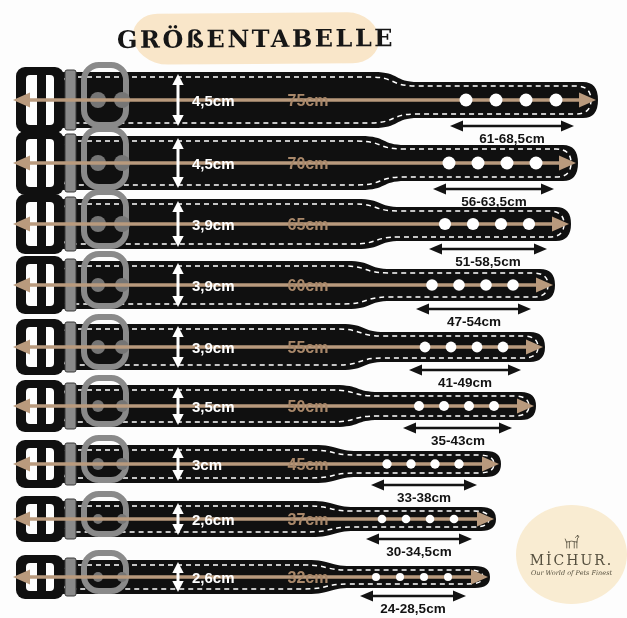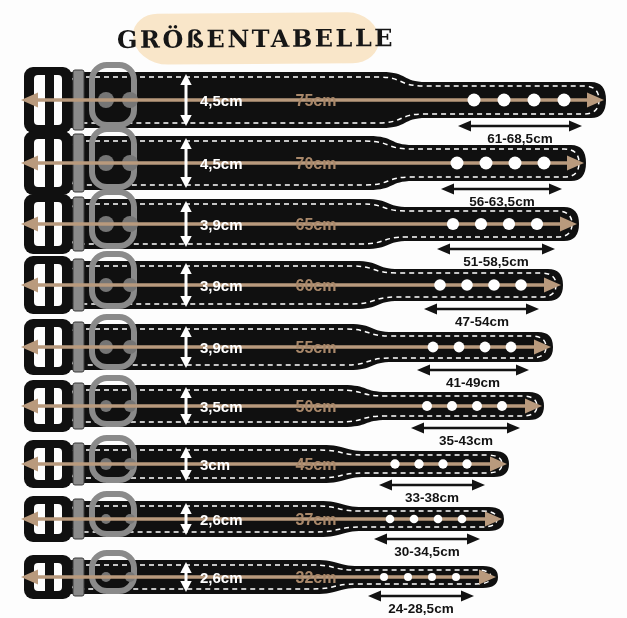--- a/index.html
+++ b/index.html
@@ -14,21 +14,21 @@
     background:#f9e6c9;
     border-radius:28px 36px 30px 40px / 24px 32px 26px 34px;
     display:flex;align-items:center;justify-content:center;
     transform:rotate(-.4deg);
   }
   .title-text{
     font-family:"DejaVu Serif","Liberation Serif",serif;
     font-weight:700;font-size:24px;letter-spacing:2.5px;color:#161616;
     white-space:nowrap;
   }
-  .row{position:absolute;left:16px;width:568px;height:96px;pointer-events:none;}
+  .row{position:absolute;left:8px;width:568px;height:96px;pointer-events:none;}
   .row svg{display:block;}
   .logo{
     position:absolute;left:516px;top:505px;width:111px;height:99px;
     background:#f9ecd2;border-radius:50%;
     display:flex;flex-direction:column;align-items:center;justify-content:center;
     gap:1px;
   }
   .brand{
     font-family:"DejaVu Serif","Liberation Serif",serif;
     font-size:14px;letter-spacing:2px;color:#56503f;white-space:nowrap;
@@ -349,14 +349,27 @@
     <text x="300" y="43.5" font-size="16" font-weight="bold" fill="#a9886a" text-anchor="middle" font-family="Liberation Sans, sans-serif">32cm</text>
 
     <line x1="362" y1="57" x2="448" y2="57" stroke="#131313" stroke-width="2.4"></line>
     <polygon points="352,57 365,51.5 365,62.5" fill="#131313"></polygon>
     <polygon points="458,57 445,51.5 445,62.5" fill="#131313"></polygon>
     <text x="405" y="74" font-size="13.5" font-weight="bold" fill="#131313" text-anchor="middle" font-family="Liberation Sans, sans-serif">24-28,5cm</text>
   </svg>
       </div>
     </div>
 
+  <div class="logo">
+    <svg width="18" height="18" viewBox="0 0 24 24">
+      <g fill="none" stroke="#56503f" stroke-width="1.1" stroke-linecap="round">
+        <path d="M5 20 V12 M8.5 20 V12 M15 20 V12 M18.5 20 V12"></path>
+        <path d="M4.5 12 Q11 9.5 18.5 12"></path>
+        <path d="M18.5 12 L19.5 6.5 Q21.5 6 21 4.5 Q19.5 3 18 4.5 L16.5 6"></path>
+        <path d="M4.5 12 L3 8"></path>
+      </g>
+      <circle cx="19.5" cy="3.5" r="1" fill="#56503f"></circle>
+    </svg>
+    <div class="brand">MİCHUR.</div>
+    <div class="tagline">Our World of Pets Finest</div>
+  </div>
 
 </div>
 
 </body></html>

